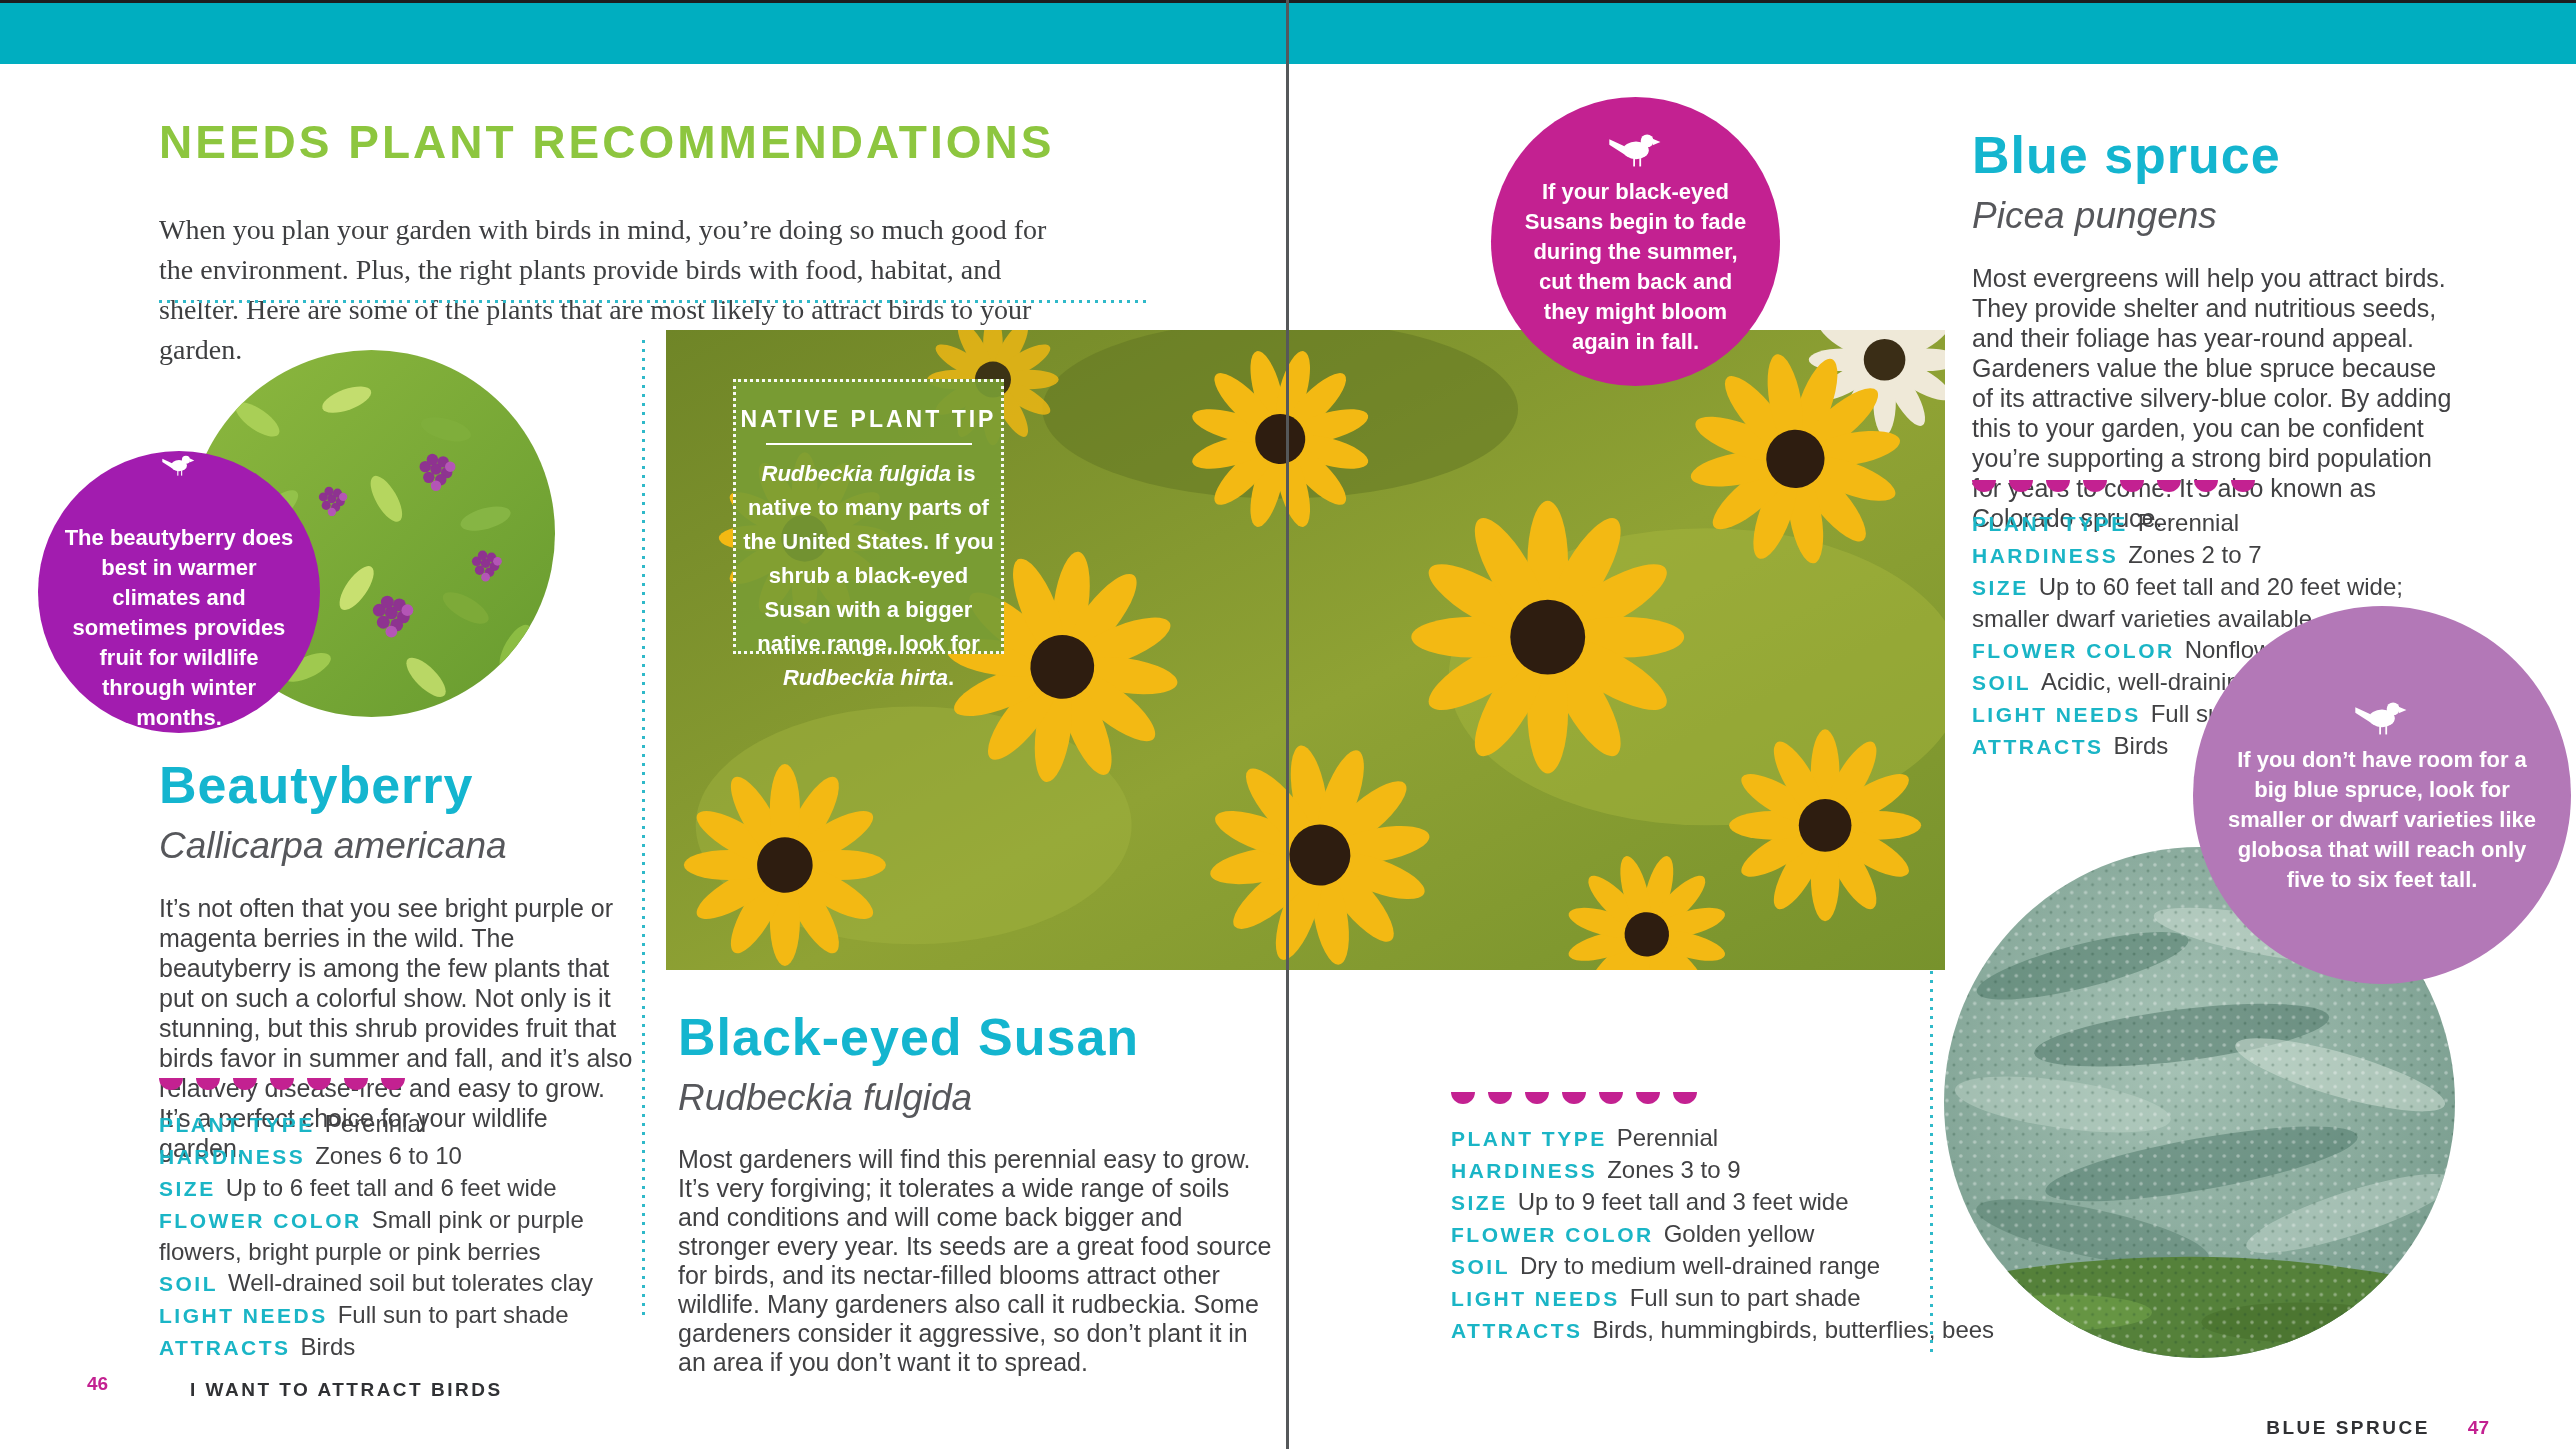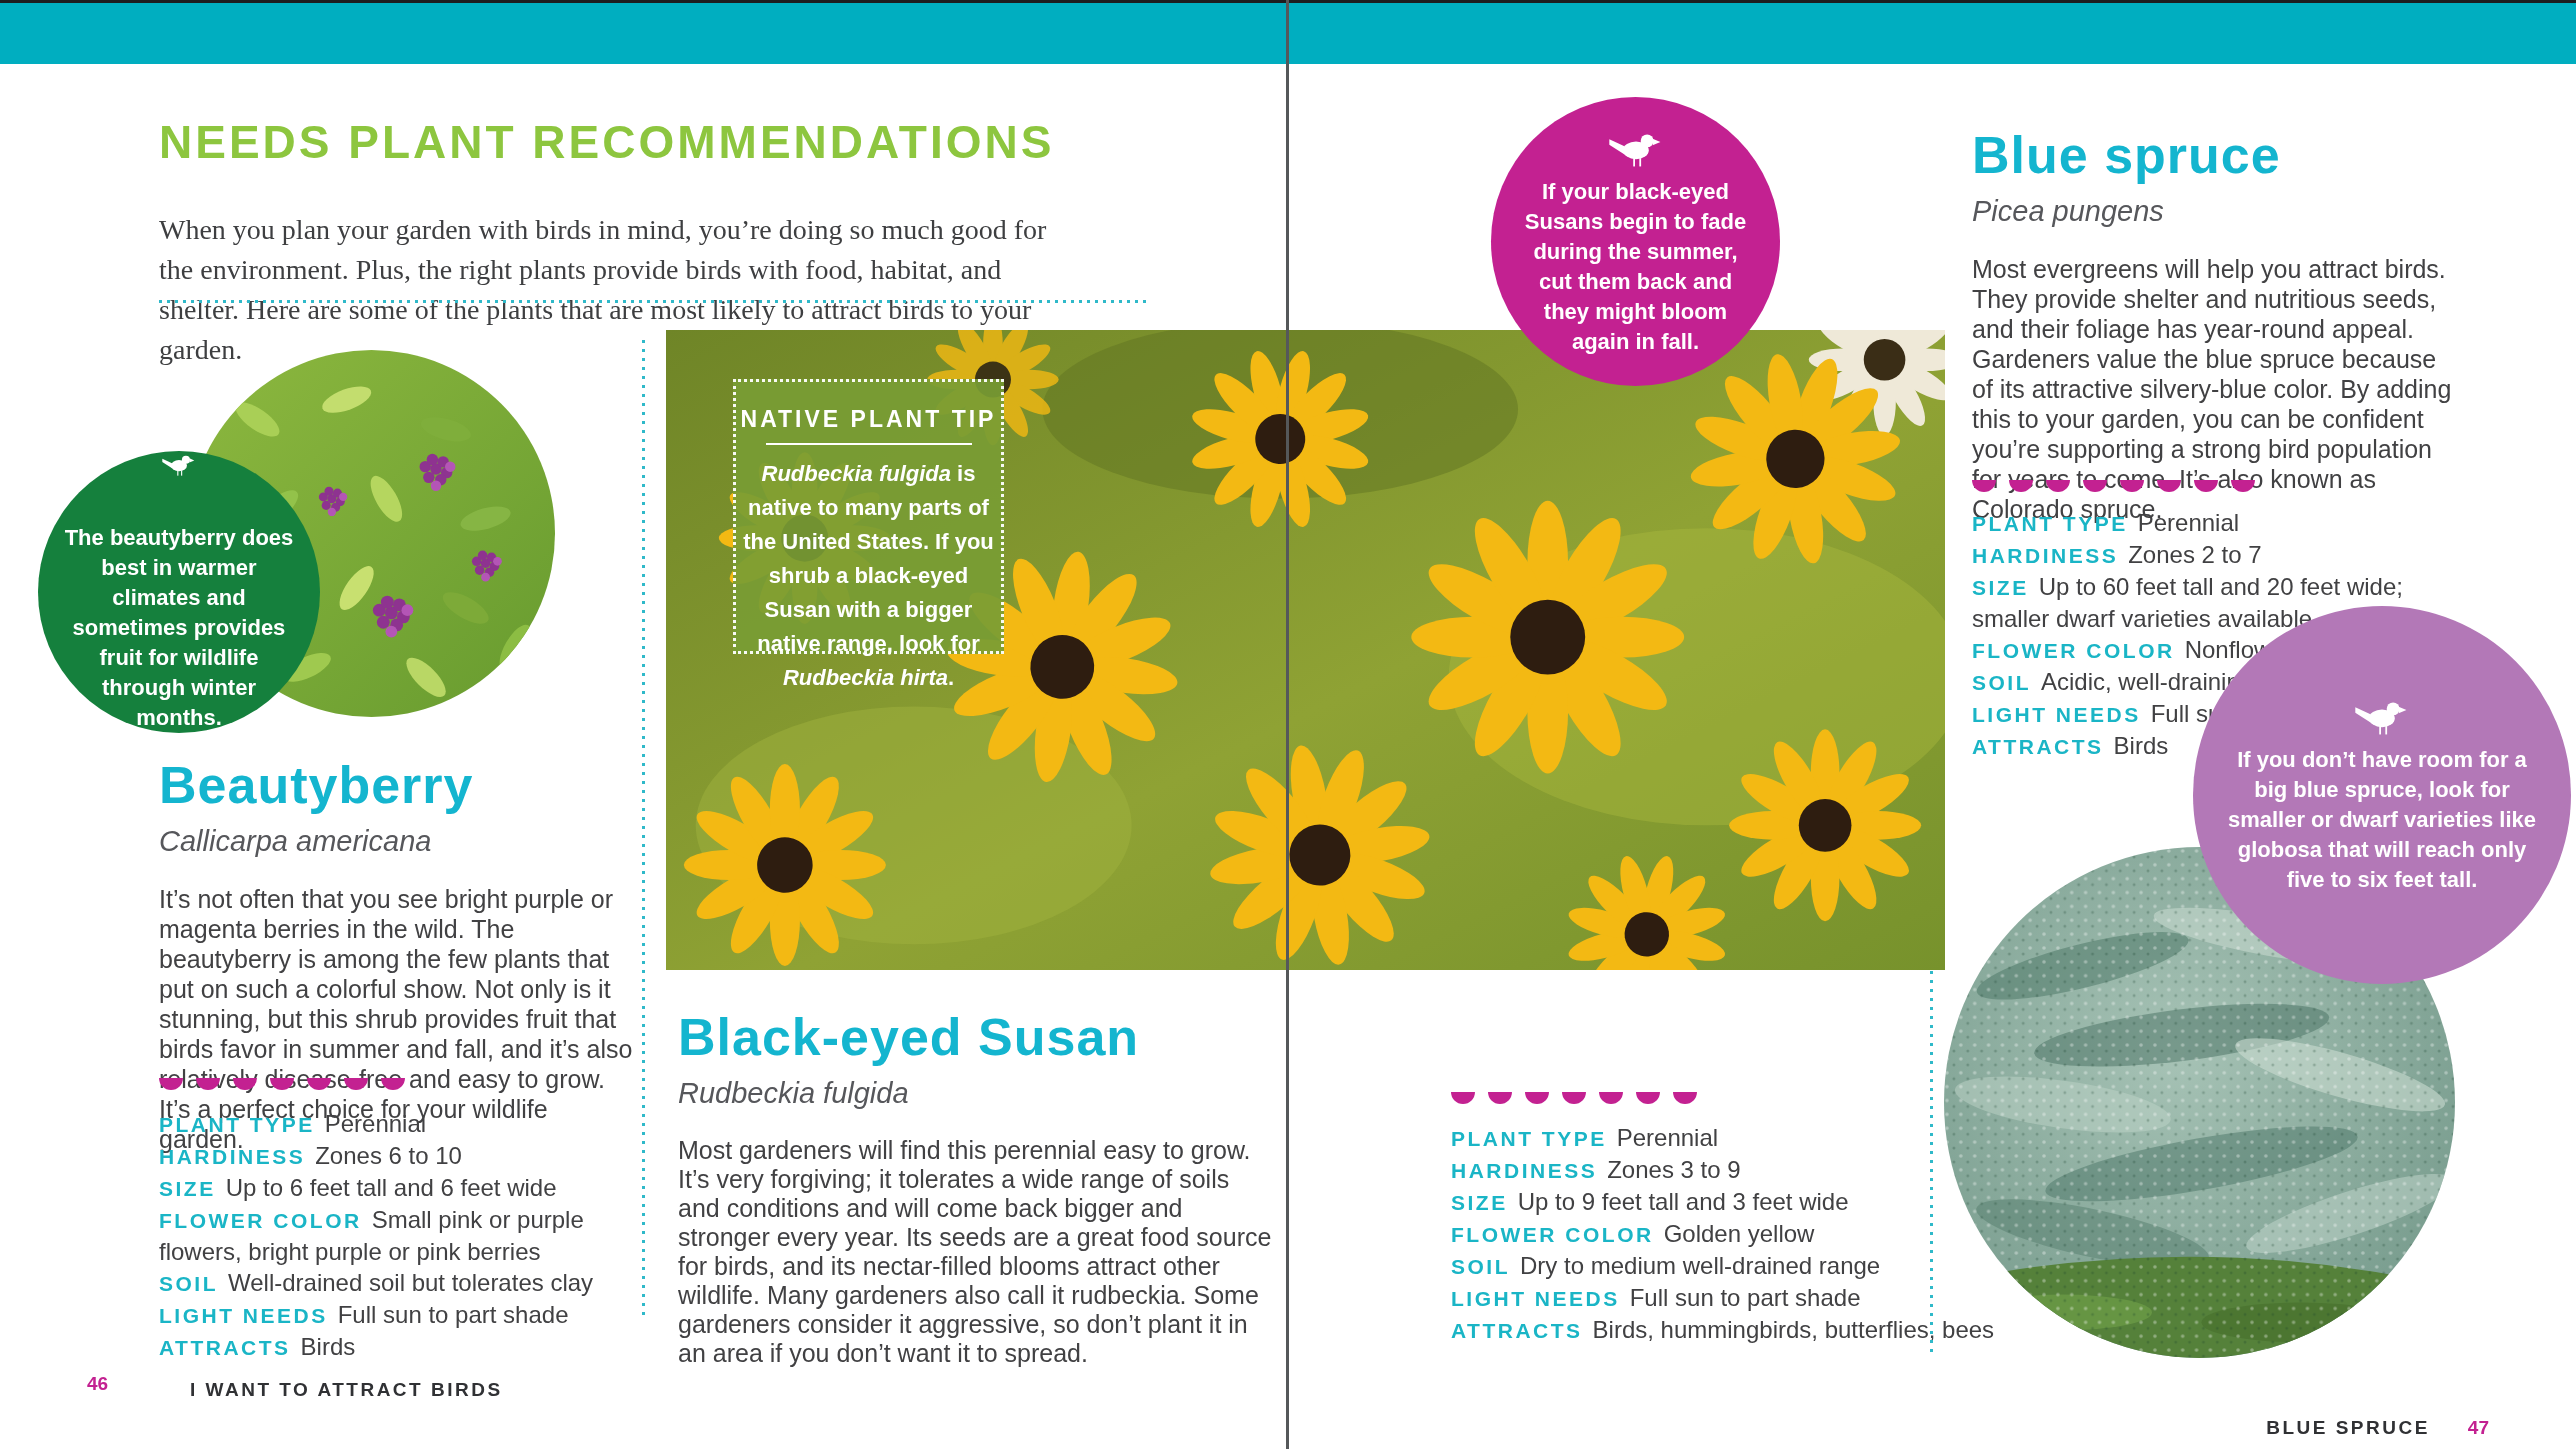--- a/index.html
+++ b/index.html
@@ -11,36 +11,36 @@
   .hrule{position:absolute;left:159px;top:300px;width:991px;height:3px;
          background:repeating-linear-gradient(90deg,#2fb9c9 0 3px,transparent 3px 8px);}
   .vrule{position:absolute;width:3px;background:repeating-linear-gradient(0deg,#2fb9c9 0 3px,transparent 3px 9px);}
   #vline1{left:642px;top:334px;height:981px;}
   #vline2{left:1930px;top:822px;height:530px;z-index:1;}
   
   .title{position:absolute;left:159px;top:115px;font-size:46px;font-weight:bold;letter-spacing:3px;color:#8dc63f;}
   .intro{position:absolute;left:159px;top:182px;width:912px;font-family:"Liberation Serif",serif;
          font-size:28px;line-height:40px;color:#3e3f41;}
   .plant-h{font-size:52px;font-weight:bold;letter-spacing:1px;color:#14b5cf;margin:0;}
-  .latin{font-size:29px;font-style:italic;color:#56575b;margin:10px 0 0 0;}
+  .latin{font-size:37px;font-style:italic;color:#56575b;margin:10px 0 0 0;}
   .desc{font-size:25px;line-height:30px;color:#414143;margin:26px 0 0 0;}
   .section{position:absolute;}
   
   .dots{position:absolute;display:flex;gap:13px;}
   .dot{width:24px;height:12px;background:#c32191;border-radius:0 0 12px 12px;display:inline-block;}
   
   .details{position:absolute;}
   .drow{margin:0;font-size:24px;line-height:31px;color:#414143;}
   .dlabel{color:#1ab5c6;font-weight:bold;font-size:21px;letter-spacing:2.5px;margin-right:10px;}
   
   .callout{position:absolute;border-radius:50%;display:flex;flex-direction:column;align-items:center;
            justify-content:center;text-align:center;z-index:10;}
   .callout .ctext{color:#ffffff;font-weight:bold;font-size:22px;line-height:30px;width:82%;}
   .bird-svg{width:54px;height:40px;margin-bottom:10px;}
-  #co-orange{left:38px;top:451px;width:282px;height:282px;background:#15803d;gap:37px;}
+  #co-orange{left:38px;top:451px;width:282px;height:282px;background:#a21caf;gap:37px;}
   #co-magenta{left:1491px;top:97px;width:289px;height:289px;background:#c32191;}
   #co-purple{left:2193px;top:606px;width:378px;height:378px;background:#b378b7;z-index:12;}
   
   .circlephoto{position:absolute;border-radius:50%;overflow:hidden;z-index:2;}
   #bb-photo{left:188px;top:350px;width:367px;height:367px;}
   #spruce-photo{left:1944px;top:847px;width:511px;height:511px;}
   #main-photo{position:absolute;left:666px;top:330px;width:1279px;height:640px;overflow:hidden;z-index:3;}
   .circlephoto svg,#main-photo svg{display:block;width:100%;height:100%;}
   
   #tipbox{position:absolute;left:733px;top:379px;width:271px;height:275px;z-index:6;

